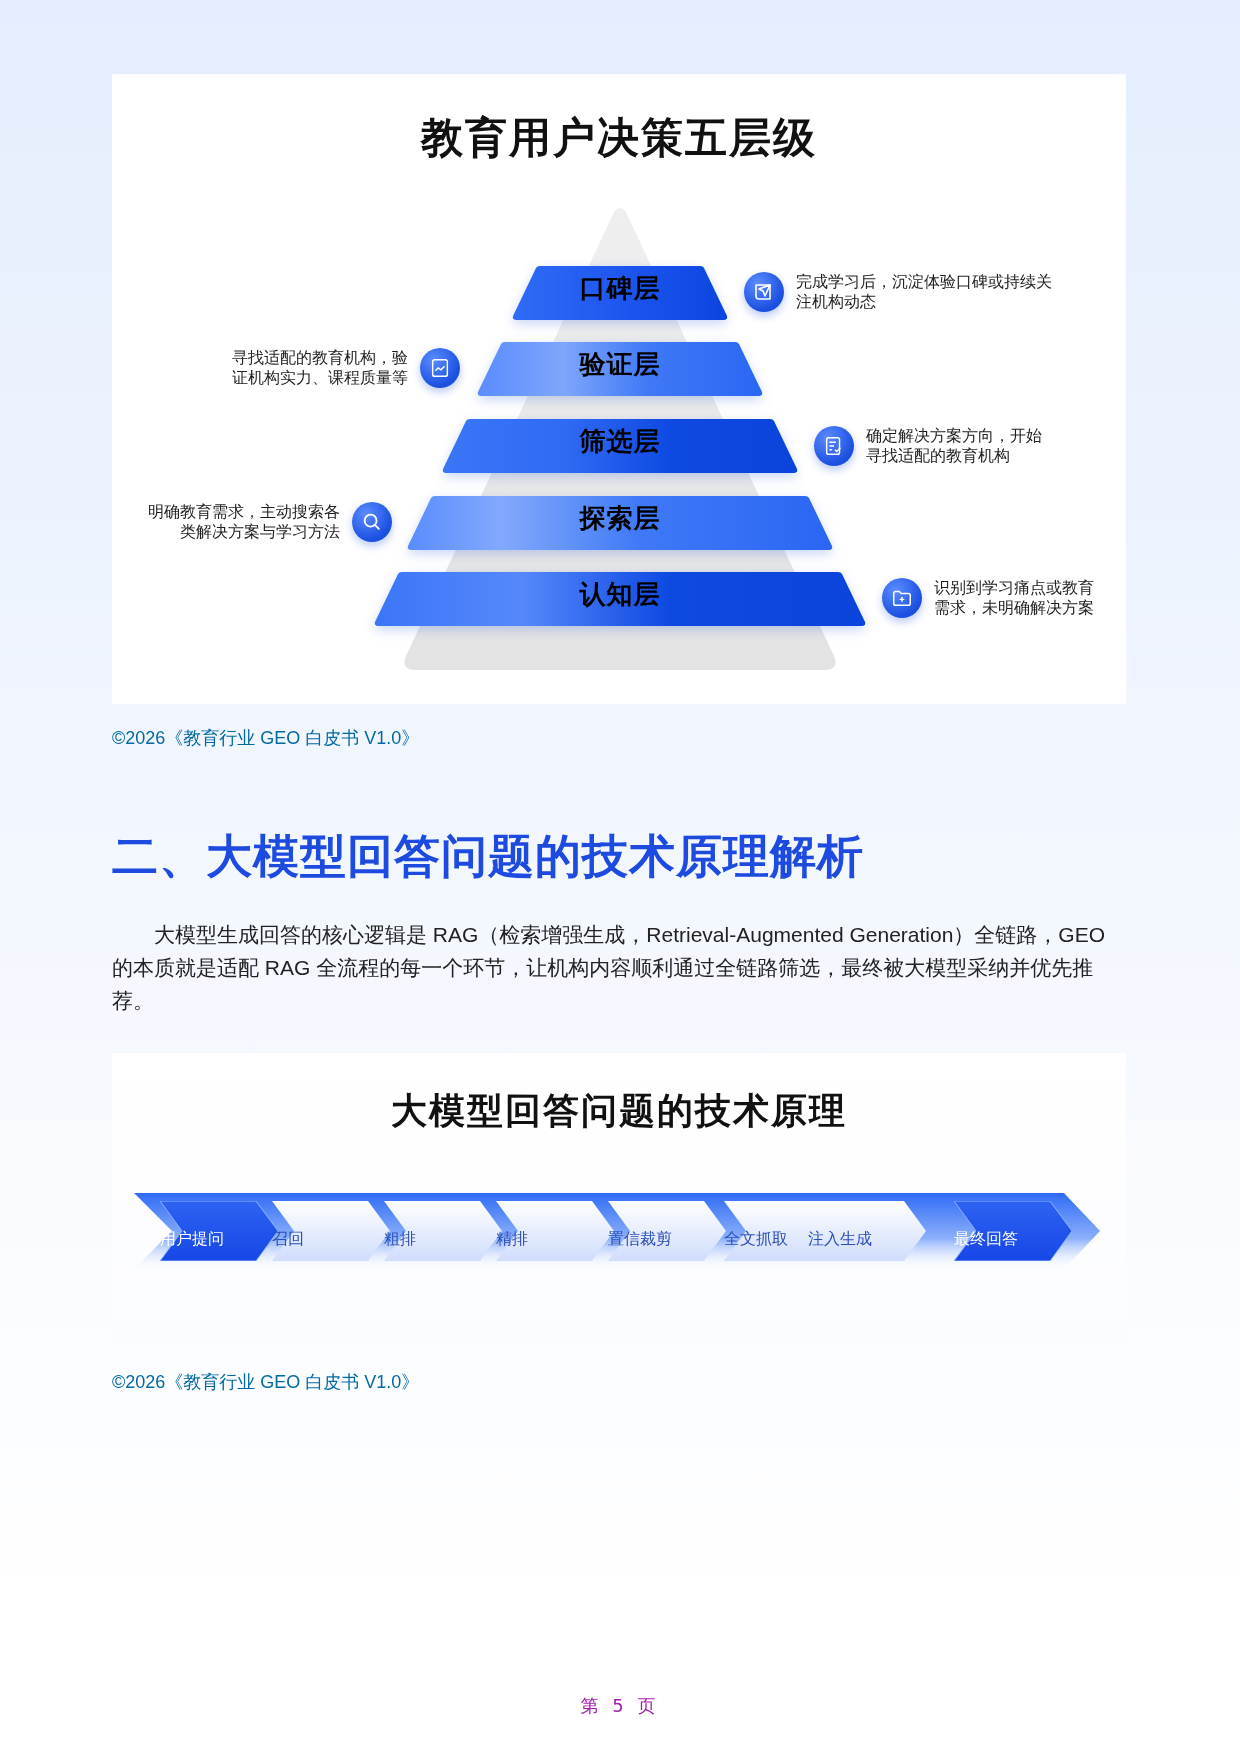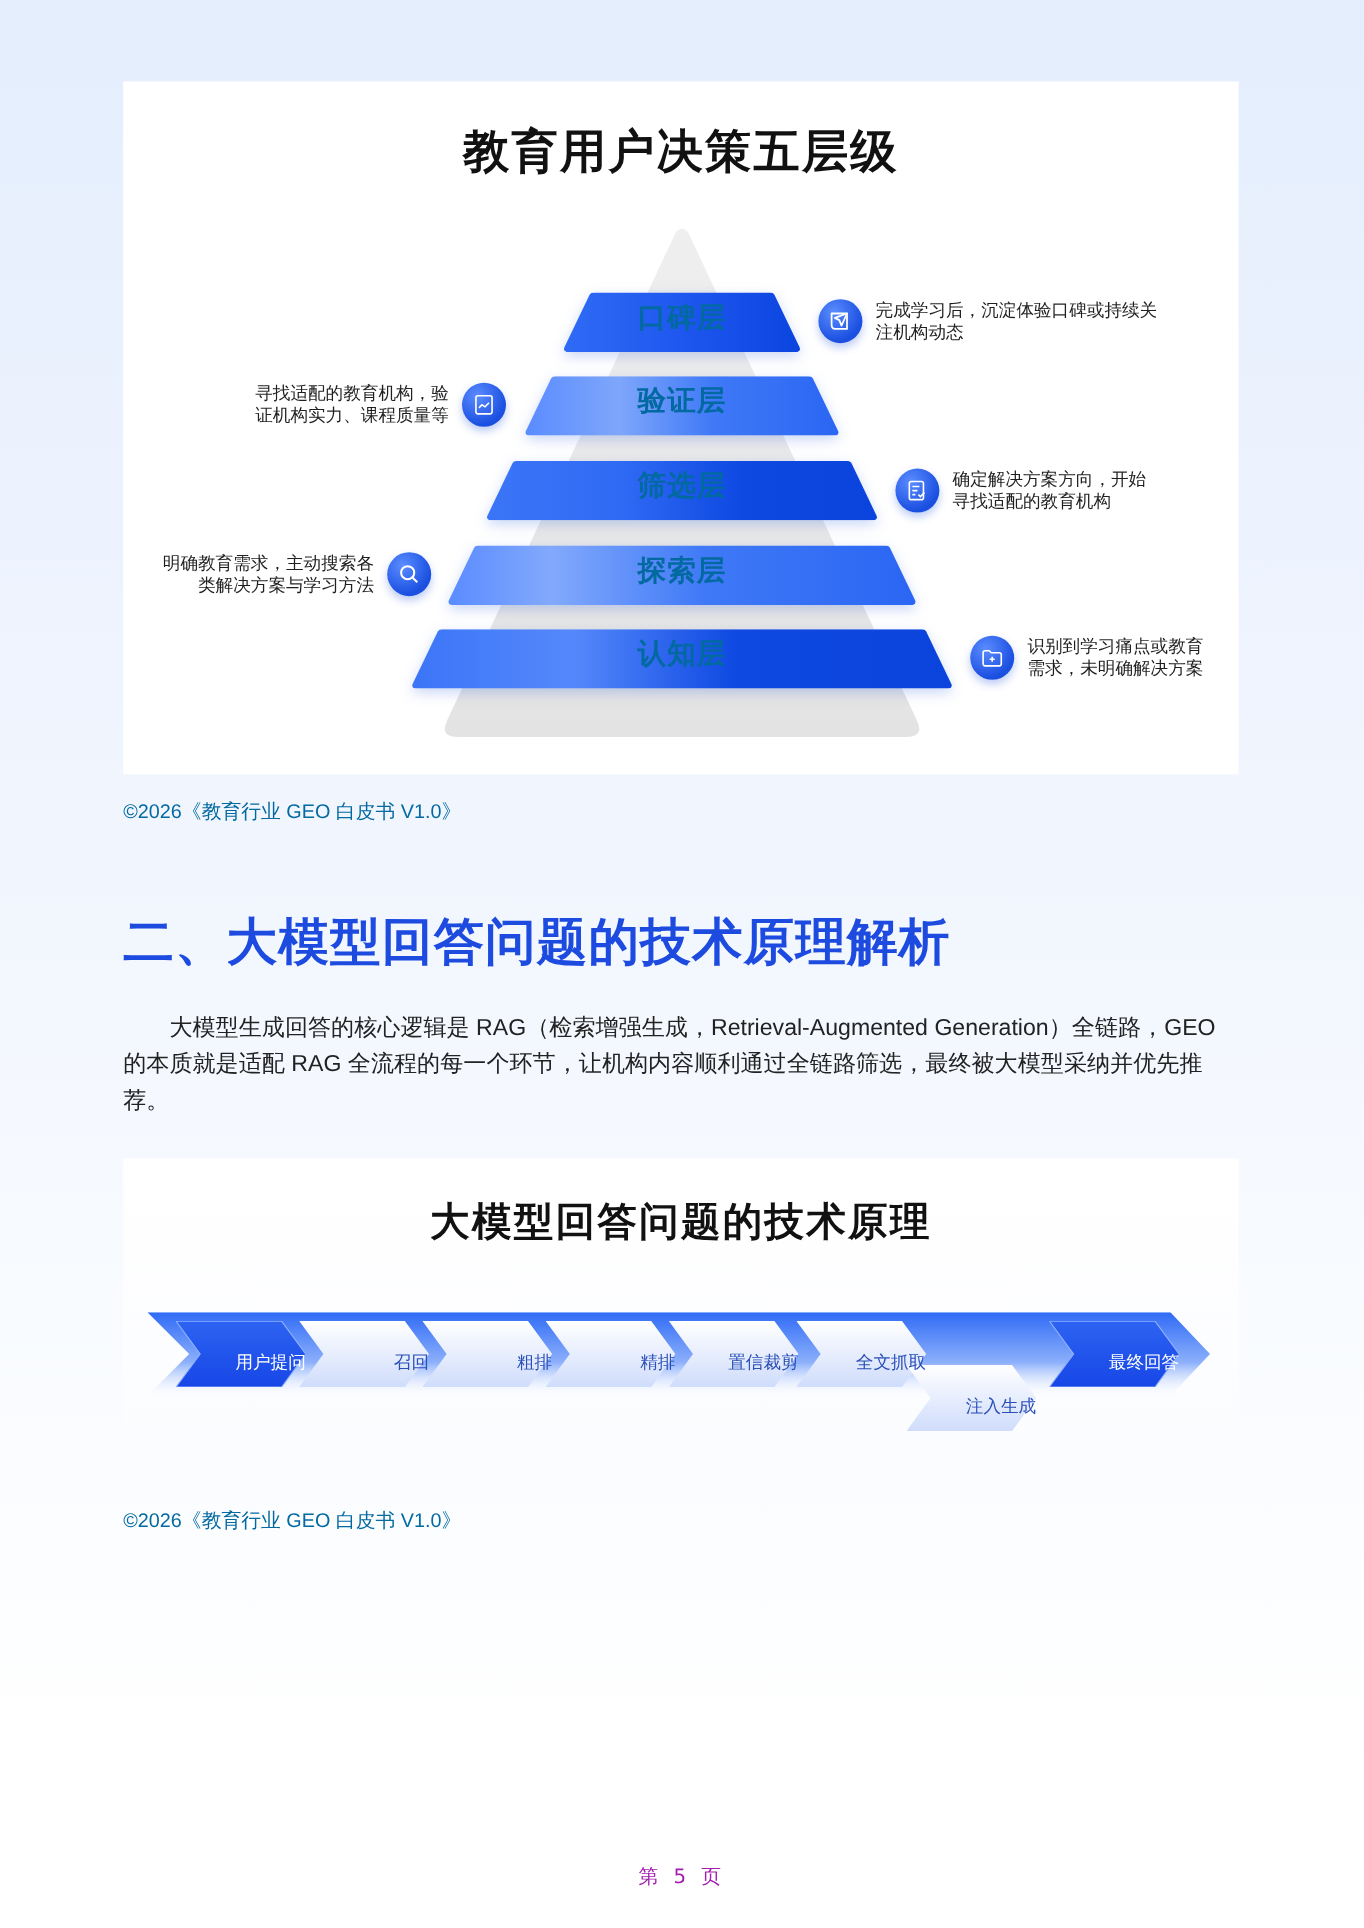--- a/index.html
+++ b/index.html
@@ -23,21 +23,21 @@
     font-weight: bold; color: #111; letter-spacing: 2px;
   }
   #card1 .card-title { top: 36px; font-size: 42px; }
   #card2 .card-title { top: 34px; font-size: 36px; }
 
   
   .pyr-bg { position: absolute; left: 0; top: 0; }
   .layer {
     position: absolute; height: 44px;
     display: flex; align-items: center; justify-content: center;
-    color: #0369a1; font-weight: bold; font-size: 26px; letter-spacing: 1px;
+    color: #000000; font-weight: bold; font-size: 26px; letter-spacing: 1px;
     filter: drop-shadow(0 4px 6px rgba(40,90,220,0.25));
   }
   .layer .shape {
     position: absolute; inset: 0;
     border-radius: 4px;
   }
   .layer span { position: relative; z-index: 2; }
   .ann {
     position: absolute; display: flex; align-items: center; gap: 12px;
     font-size: 16px; line-height: 20px; color: #1f1f1f;
@@ -69,21 +69,21 @@
     font-size: 18px; color: #a21caf; letter-spacing: 4px;
   }
 
   
   .flow { position: absolute; left: 22px; top: 140px; width: 970px; height: 78px; }
   .flow-band {
     position: absolute; left: 0; top: 0; width: 970px; height: 78px;
   }
   .step {
     position: absolute; top: 8px; height: 76px; width: 118px;
-    display: flex; align-items: center; justify-content: flex-end;
+    display: flex; align-items: center; justify-content: flex-start;
     font-size: 16px; color: #2a4fb8;
   }
   .step.active { color: #fff; }
   .step span { position: relative; z-index: 2; }
   .step svg { position: absolute; left: 0; top: 0; }
 </style>
 </head>
 <body>
 
 <div class="card" id="card1">
@@ -298,21 +298,21 @@
           <path d="M0 0 L96 0 L118 30 L96 60 L0 60 L22 30 Z" fill="url(#sw)"></path>
         </svg>
       <span>置信裁剪</span>
     </div>
     <div class="step" style="left:590px;">
       <svg width="118" height="60" viewBox="0 0 118 60">
           <path d="M0 0 L96 0 L118 30 L96 60 L0 60 L22 30 Z" fill="url(#sw)"></path>
         </svg>
       <span>全文抓取</span>
     </div>
-    <div class="step" style="left:690px;margin-top:40px;">
+    <div class="step" style="left:674px;">
       <svg width="118" height="60" viewBox="0 0 118 60">
           <path d="M0 0 L96 0 L118 30 L96 60 L0 60 L22 30 Z" fill="url(#sw)"></path>
         </svg>
       <span>注入生成</span>
     </div>
     <div class="step active" style="left:820px;">
       <svg width="118" height="60" viewBox="0 0 118 60">
           <path d="M0 0 L96 0 L118 30 L96 60 L0 60 L22 30 Z" fill="url(#sa)" stroke="#8fb0ff" stroke-width="1"></path>
         </svg>
       <span>最终回答</span>

